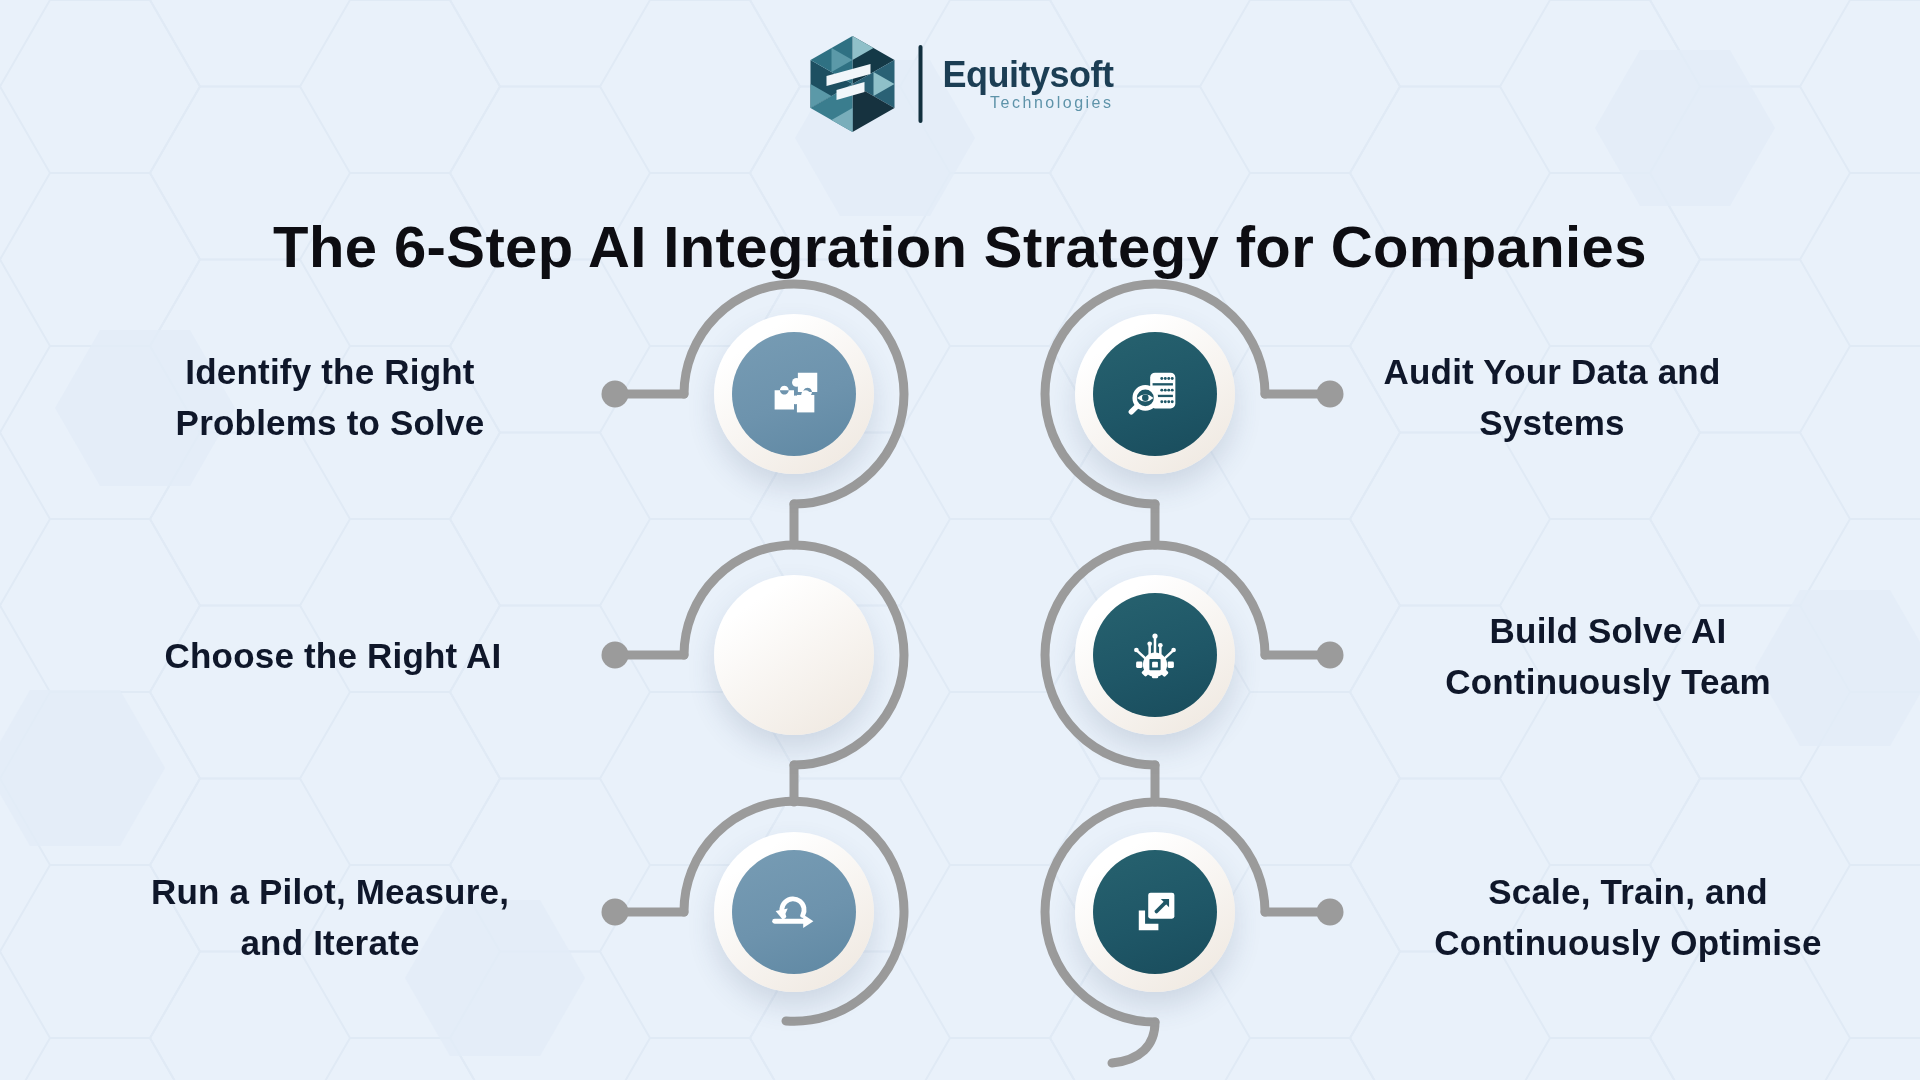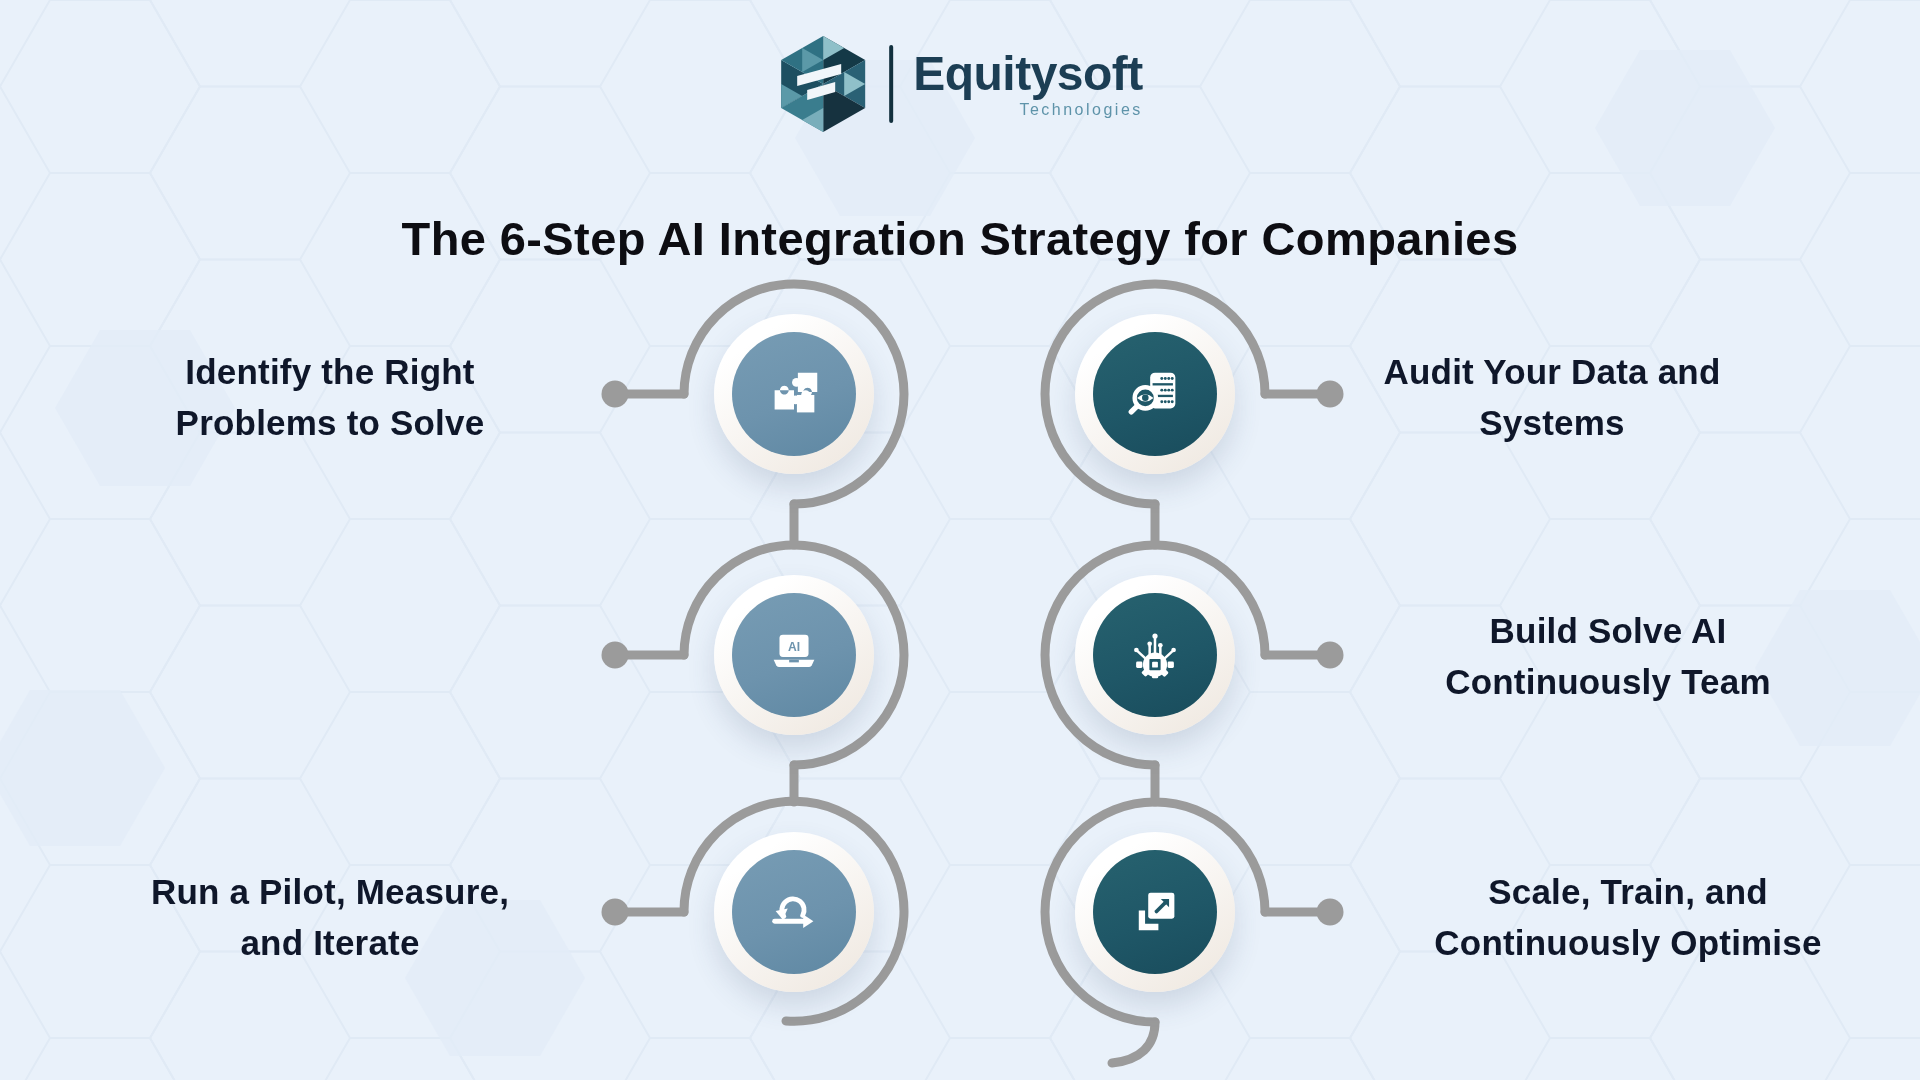--- a/index.html
+++ b/index.html
@@ -8,25 +8,25 @@
     background:#e9f1fa;
     font-family:"Liberation Sans",sans-serif;
   }
   .bgpattern,.connectors{position:absolute;left:0;top:0;width:1920px;height:1080px;}
   
   .logo{position:absolute;left:50%;top:34px;transform:translateX(-50%);
         display:flex;align-items:center;gap:20px;}
   .logo-hex{display:block;}
   .logo-divider{width:4px;height:78px;background:#12303e;border-radius:2px;}
   .logo-text{display:flex;flex-direction:column;align-items:flex-end;}
-  .logo-brand{font-size:48px;font-weight:800;color:#1c3e54;line-height:1.05;letter-spacing:-.5px;}
+  .logo-brand{font-size:36px;font-weight:800;color:#1c3e54;line-height:1.05;letter-spacing:-.5px;}
   .logo-sub{font-size:16px;color:#5e93a9;letter-spacing:2.5px;margin-top:1px;}
   
   .title{position:absolute;left:960px;top:207px;transform:translate(-50%,-50%);
-         font-size:47px;font-weight:800;color:#0d0d12;white-space:nowrap;letter-spacing:.4px;}
+         font-size:58px;font-weight:800;color:#0d0d12;white-space:nowrap;letter-spacing:.4px;}
   
   .step{position:absolute;width:160px;height:160px;transform:translate(-50%,-50%);}
   .s1{left:794px;top:394px;} .s2{left:794px;top:655px;} .s3{left:794px;top:912px;}
   .s4{left:1155px;top:394px;} .s5{left:1155px;top:655px;} .s6{left:1155px;top:912px;}
   .disc{position:absolute;left:0;top:0;width:160px;height:160px;border-radius:50%;
         background:linear-gradient(145deg,#ffffff 20%,#efe8e0 95%);
         box-shadow:0 14px 28px rgba(60,80,110,.16);}
   .core{position:absolute;left:50%;top:50%;width:124px;height:124px;transform:translate(-50%,-50%);
         border-radius:50%;display:flex;align-items:center;justify-content:center;}
   .core.cl{background:linear-gradient(160deg,#779cb4 0%,#6d93ad 55%,#5f88a3 100%);}
@@ -136,28 +136,20 @@
           <circle cx="33.5" cy="38" r="4.5"></circle>
           <rect x="35" y="33" width="18" height="18"></rect>
           <circle cx="44" cy="32.5" r="4.5"></circle>
         </g>
       </svg>
     </div>
   </div>
 
   <div class="step s2">
     <div class="disc"></div>
-    <div class="core cl">
-      <svg width="62" height="62" viewBox="0 0 64 64">
-        <rect x="17" y="11" width="30" height="23" rx="3.5" fill="#ffffff"></rect>
-        <text x="32" y="27.5" text-anchor="middle" font-family="Liberation Sans, sans-serif" font-size="12.5" font-weight="700" fill="#6d93ad">AI</text>
-        <path d="M11 37 h42 l-2.6 5.6 a3 3 0 0 1 -2.7 1.7 H16.3 a3 3 0 0 1 -2.7 -1.7 Z" fill="#ffffff"></path>
-        <rect x="27" y="37" width="10" height="2.6" fill="#6d93ad"></rect>
-      </svg>
-    </div>
   </div>
 
   <div class="step s3">
     <div class="disc"></div>
     <div class="core cl">
       <svg width="62" height="62" viewBox="0 0 64 64">
         <g stroke="#ffffff" stroke-width="5" fill="none" stroke-linecap="round">
           <path d="M21.5 36.5 A 11.5 11.5 0 1 1 41 35.5"></path>
           <path d="M12 41.5 H 42"></path>
         </g>
@@ -240,20 +232,21 @@
         <polygon points="38,18.5 46.5,18.5 46.5,27" fill="#1f5767"></polygon>
       </svg>
     </div>
   </div>
 
   <div class="label l1">
     <span>Identify the Right</span>
     <span>Problems to Solve</span>
   </div>
   <div class="label l2">
+    <span>Choose the Right AI</span>
   </div>
   <div class="label l3">
     <span>Run a Pilot, Measure,</span>
     <span>and Iterate</span>
   </div>
   <div class="label l4">
     <span>Audit Your Data and</span>
     <span>Systems</span>
   </div>
   <div class="label l5">

